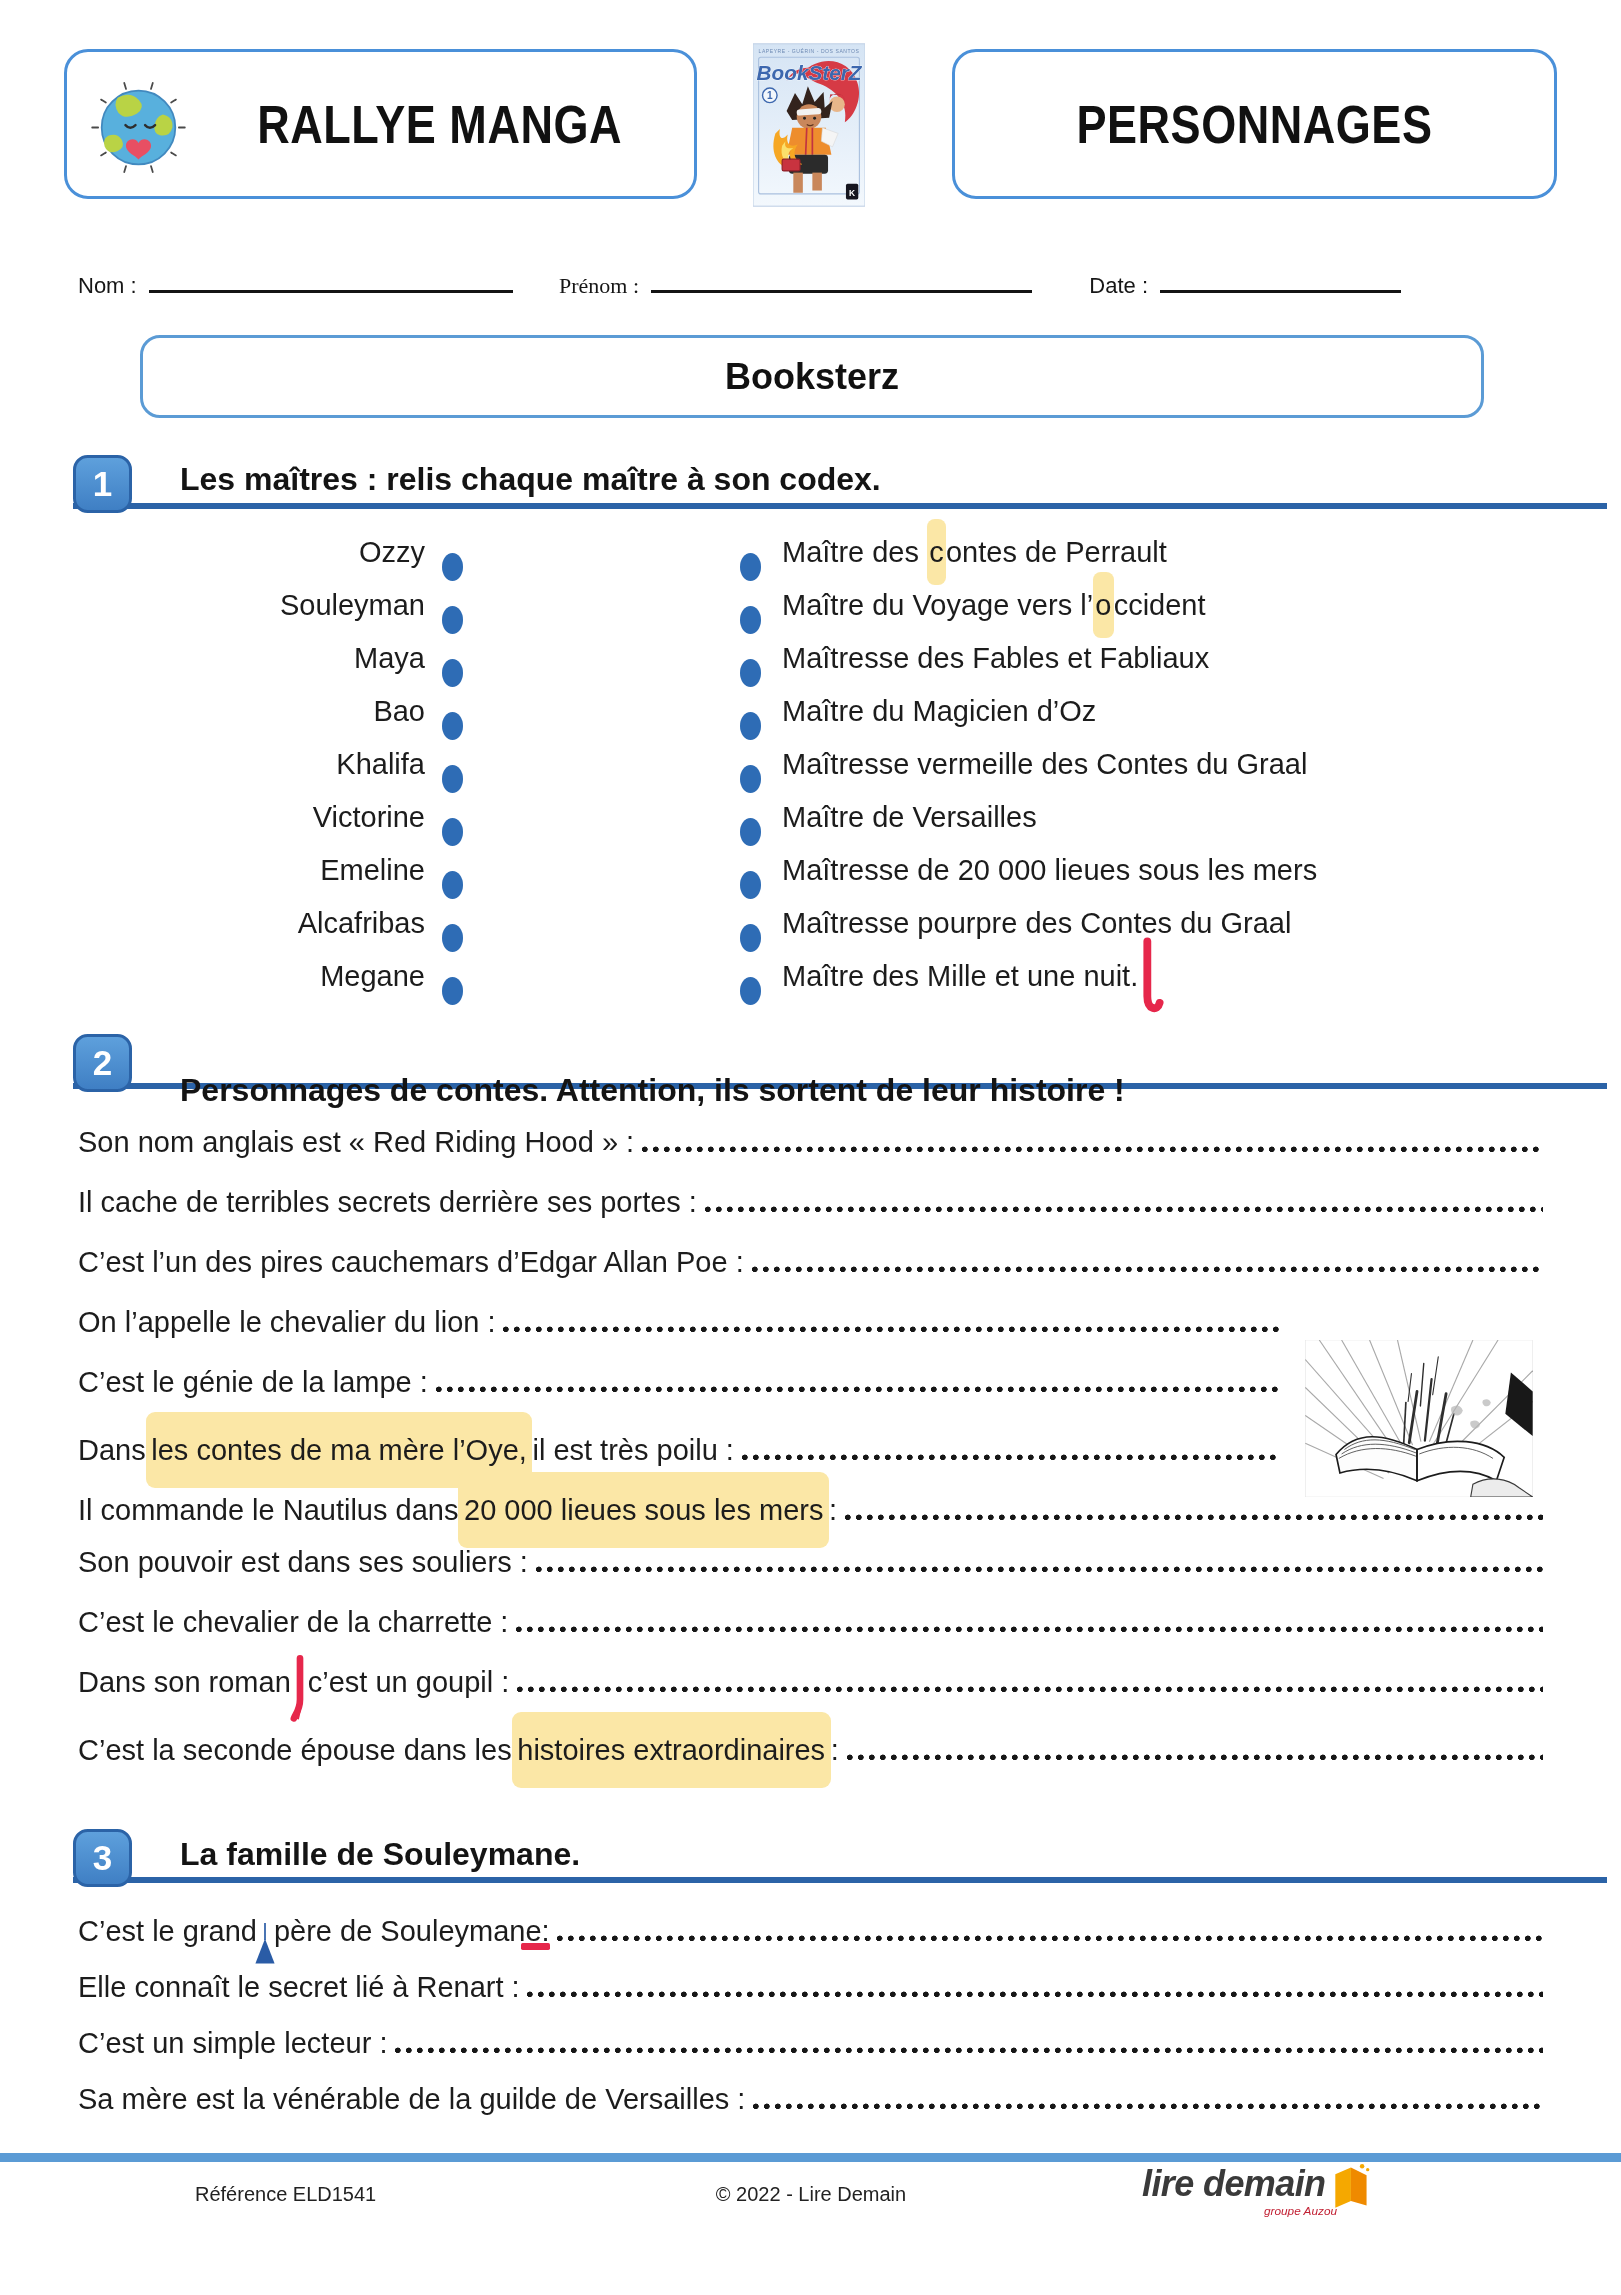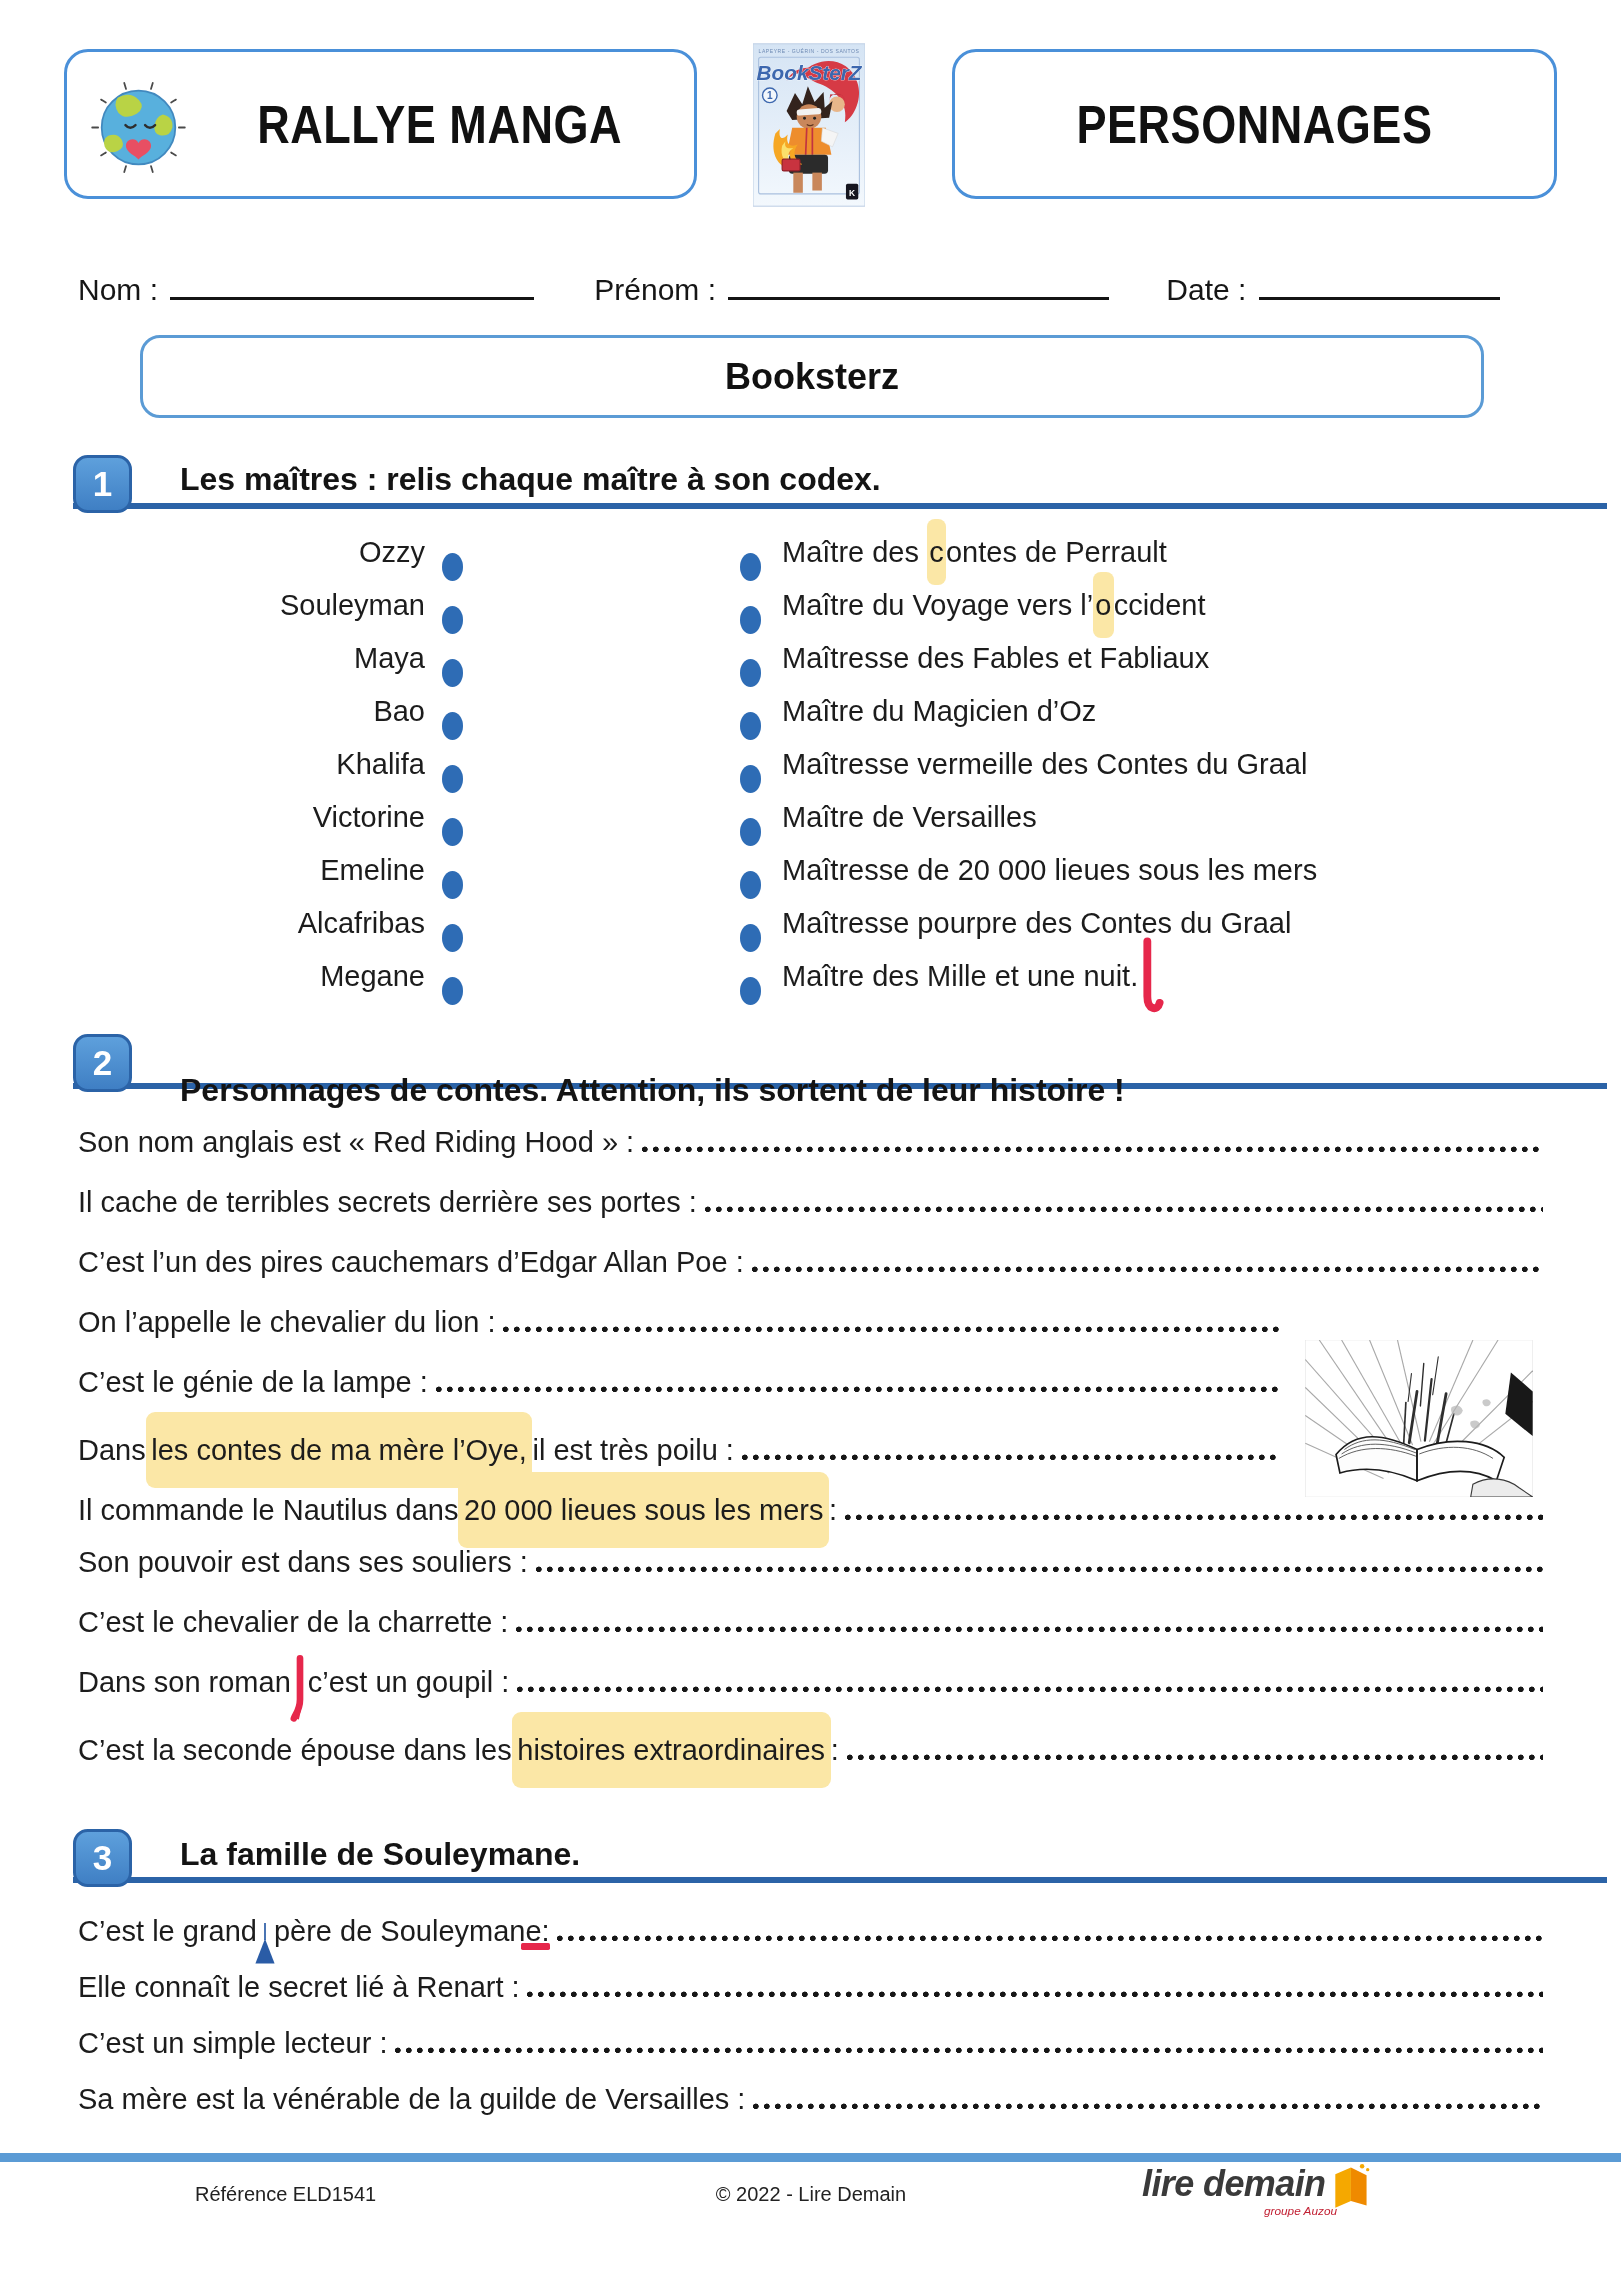--- a/index.html
+++ b/index.html
@@ -11,27 +11,27 @@
            display:flex;align-items:center;justify-content:center;box-sizing:border-box;}
   #hdr-left{left:64px;top:49px;width:633px;height:150px;padding-left:118px;}
   #hdr-right{left:952px;top:49px;width:605px;height:150px;}
   .hdr-title{font-size:53px;font-weight:bold;letter-spacing:0.6px;color:#111;
              transform:scaleX(.85);white-space:nowrap;}
   #earth{position:absolute;left:23.5px;top:28px;width:95px;height:95px;}
   #cover{position:absolute;left:753px;top:43px;width:112px;height:164px;}
 
   
   #idrow{position:absolute;left:78px;top:273px;width:1465px;display:flex;align-items:baseline;
-         font-size:30px;white-space:nowrap;}
+         font-size:22px;white-space:nowrap;}
   .blank{display:inline-block;border-bottom:3.9px solid #141414;height:5.6px;margin-left:12.3px;}
   #blank-nom{width:364px;}
   #blank-prenom{width:381px;margin-right:0;}
   #blank-date{width:241px;}
   .idlbl{color:#161616;}
-  .idgap1{margin-left:60px;} .idgap2{margin-left:57px;}
+  .idgap1{margin-left:46px;font-family:Liberation Serif, serif;} .idgap2{margin-left:57px;}
 
   
   #titlebox{position:absolute;left:140px;top:335px;width:1344px;height:83px;box-sizing:border-box;
             border:3.9px solid #5b9bd5;border-radius:20px;display:flex;align-items:center;justify-content:center;}
   #titlebox span{font-size:36px;font-weight:bold;color:#111;}
 
   
   .badge{position:absolute;left:73px;width:59px;height:58px;box-sizing:border-box;
          background:linear-gradient(#5ea0dc,#3f7fc4);border:3.4px solid #2b63a7;border-radius:14.6px;
          color:#fff;font-size:35px;font-weight:bold;display:flex;align-items:center;justify-content:center;}

